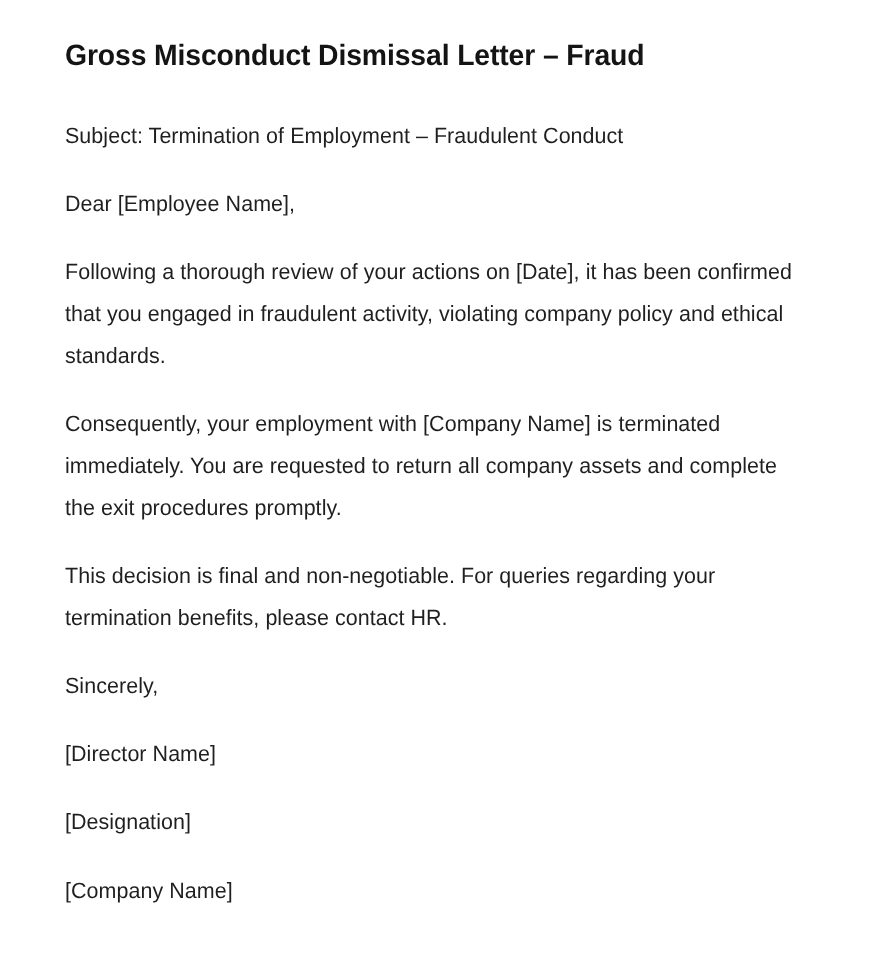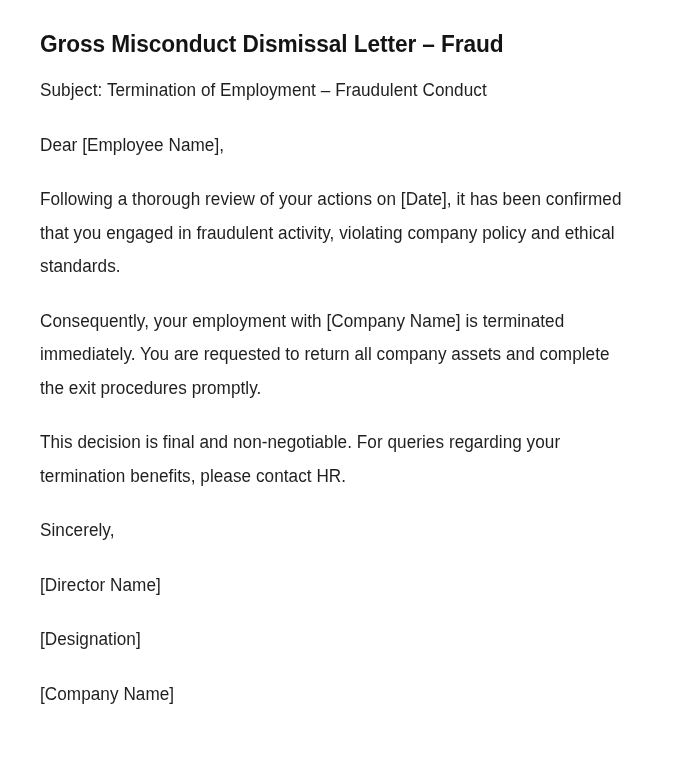--- a/index.html
+++ b/index.html
@@ -13,36 +13,36 @@
     overflow: hidden;
     font-family: "Liberation Sans", sans-serif;
     color: #1b1b1b;
     -webkit-font-smoothing: antialiased;
   }
   .page {
     width: 700px;
     height: 766px;
     background: #ffffff;
     box-sizing: border-box;
-    padding: 22px 40px 0 40px;
+    padding: 22px 40px 0 52px;
   }
   .doc-title {
     font-size: 23.5px;
     font-weight: 700;
     line-height: 32px;
     letter-spacing: -0.1px;
     margin: 0 0 0 0;
     padding-top: 6px;
     color: #141414;
     transform: scaleX(0.965);
     transform-origin: left center;
     white-space: nowrap;
   }
   .body-block {
-    margin-top: 14px;
+    margin-top: 32px;
   }
   p.para {
     font-size: 17.6px;
     line-height: 33.5px;
     margin: 0 0 21px 0;
     color: #1f1f1f;
     max-width: 604px;
     transform: scaleX(0.975);
     transform-origin: left top;
     letter-spacing: 0.05px;

